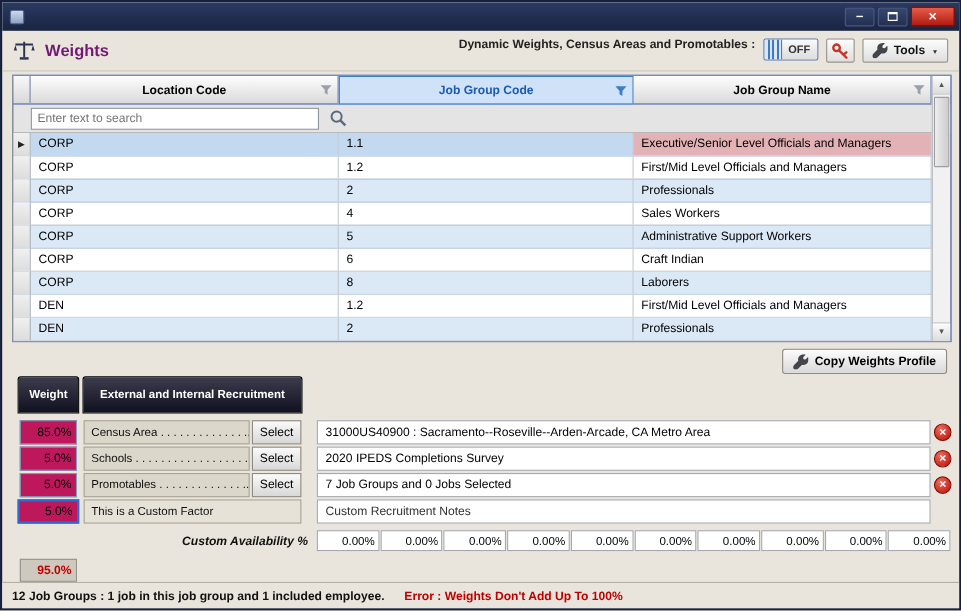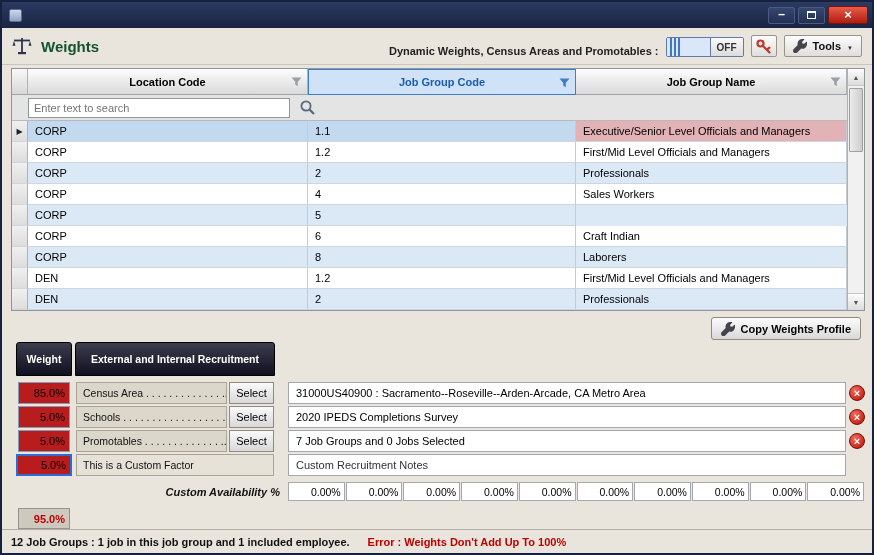--- a/index.html
+++ b/index.html
@@ -19,28 +19,28 @@
   .win-btn.min::before { content: "–"; font-size: 12px; font-weight: bold; margin-top: -2px; }
   .max-glyph { width: 9px; height: 8px; border: 1px solid #fff; border-top-width: 2px; }
   .win-btn.close { width: 40px; height: 18px; background: linear-gradient(#e85c4a, #b01c10);
     border: 1px solid #7d120a; }
   .win-btn.close::before { content: "×"; font-size: 13px; font-weight: bold; margin-top: -1px; }
 
   
   .header { position: absolute; left: 0; top: 26px; right: 0; height: 37px; display: flex;
     align-items: center; justify-content: space-between; padding: 0 10px;
     border-bottom: 1px solid #cac6ba; }
-  .app-title { display: flex; align-items: center; gap: 9px; font-size: 15px; font-weight: bold; color: #14532d; }
-  .hdr-right { display: flex; align-items: flex-end; gap: 7px; font-size: 11px; font-weight: 600; color: #222; }
+  .app-title { display: flex; align-items: center; gap: 9px; font-size: 15px; font-weight: bold; color: #701a75; }
+  .hdr-right { display: flex; align-items: flex-start; gap: 7px; font-size: 11px; font-weight: 600; color: #222; }
   .toggle { display: flex; align-items: stretch; height: 20px; border: 1px solid #5f7ba6;
     border-radius: 2px; overflow: hidden; cursor: pointer; background: #d9e7f8; }
   .toggle-grip { width: 15px;
     background: linear-gradient(90deg,#d9e7f8 0 3px,#3f79c4 3px 5px,#d9e7f8 5px 7px,#3f79c4 7px 9px,#d9e7f8 9px 11px,#3f79c4 11px 13px,#d9e7f8 13px); }
   .toggle-off { padding: 4px 6px; display: flex; align-items: center; font-size: 10px; font-weight: bold;
-    background: linear-gradient(#fafafa, #dcdcdc); border-left: 1px solid #5f7ba6; color: #333; margin-left: 28px; }
+    background: linear-gradient(#fafafa, #dcdcdc); border-left: 1px solid #5f7ba6; color: #333; }
   .icon-btn { width: 26px; height: 22px; display: flex; align-items: center; justify-content: center;
     background: linear-gradient(#fcfcfc, #dedede); border: 1px solid #989488; border-radius: 2px; }
   .tools-btn { height: 22px; display: flex; align-items: center; gap: 6px; padding: 0 8px;
     background: linear-gradient(#fcfcfc, #dedede); border: 1px solid #989488; border-radius: 2px;
     font-size: 11px; color: #111; }
   .caret::before { content: "▼"; font-size: 6px; color: #333; }
 
   
   .grid { position: absolute; left: 9px; top: 66px; width: 854px; height: 243px;
     background: #1d4ed8; border: 1px solid #8f959d; overflow: hidden; }
@@ -92,21 +92,21 @@
   .bottom { position: absolute; left: 14px; top: 340px; width: 848px; height: 188px; }
   .dark { background: linear-gradient(#3c3c4e, #101020); color: #fff; font-size: 10.5px;
     font-weight: bold; display: flex; align-items: center; justify-content: center;
     text-align: center; border: 1px solid #000; border-radius: 3px 3px 0 0; line-height: 1.15; }
   .hdr-weight { position: absolute; left: 0; top: 0; width: 56px; height: 34px; }
   .hdr-recruit { position: absolute; left: 59px; top: 0; width: 200px; height: 34px; white-space: nowrap; }
   .demo-row { position: absolute; left: 272px; top: 0; width: 576px; display: flex; gap: 2px; }
   .demo-cell { flex: 1; height: 34px; padding: 0 2px; }
 
   .weight-box { position: absolute; left: 2px; width: 52px; height: 22px; border: 1px solid #7f9db9;
-    background: #b91c1c; text-align: right; padding-right: 4px; font-size: 11px; }
+    background: #be185d; text-align: right; padding-right: 4px; font-size: 11px; }
   .weight-box.focused { left: 0; width: 56px; border: 2px solid #2a6cd5; }
   .label-box { position: absolute; left: 60px; width: 151px; height: 22px; background: #dbd7cb;
     border: 1px solid #a9a496; display: flex; align-items: center; padding: 0 6px; font-size: 10.5px;
     color: #111; overflow: hidden; white-space: nowrap; }
   .custom-factor { position: absolute; left: 60px; width: 198px; height: 22px; background: #e6e2d8;
     border: 1px solid #a9a496; padding: 0 6px; font-size: 10.5px; color: #111; }
   .select-btn { position: absolute; left: 213px; width: 45px; height: 22px;
     background: linear-gradient(#fafafa, #d8d8d8); border: 1px solid #8f8b80; font-size: 11px;
     display: flex; align-items: center; justify-content: center; cursor: pointer; }
   .value-box { position: absolute; left: 272px; width: 558px; height: 22px; background: #fff;
@@ -243,20 +243,21 @@
       <div class="g-row">
         <div class="c c-ind"></div>
         <div class="c c-loc">CORP</div>
         <div class="c c-code">4</div>
         <div class="c c-name">Sales Workers</div>
       </div>
       <div class="g-row">
         <div class="c c-ind"></div>
         <div class="c c-loc">CORP</div>
         <div class="c c-code">5</div>
+        <div class="c c-name">Administrative Support Workers</div>
       </div>
       <div class="g-row">
         <div class="c c-ind"></div>
         <div class="c c-loc">CORP</div>
         <div class="c c-code">6</div>
         <div class="c c-name">Craft Indian</div>
       </div>
       <div class="g-row">
         <div class="c c-ind"></div>
         <div class="c c-loc">CORP</div>

